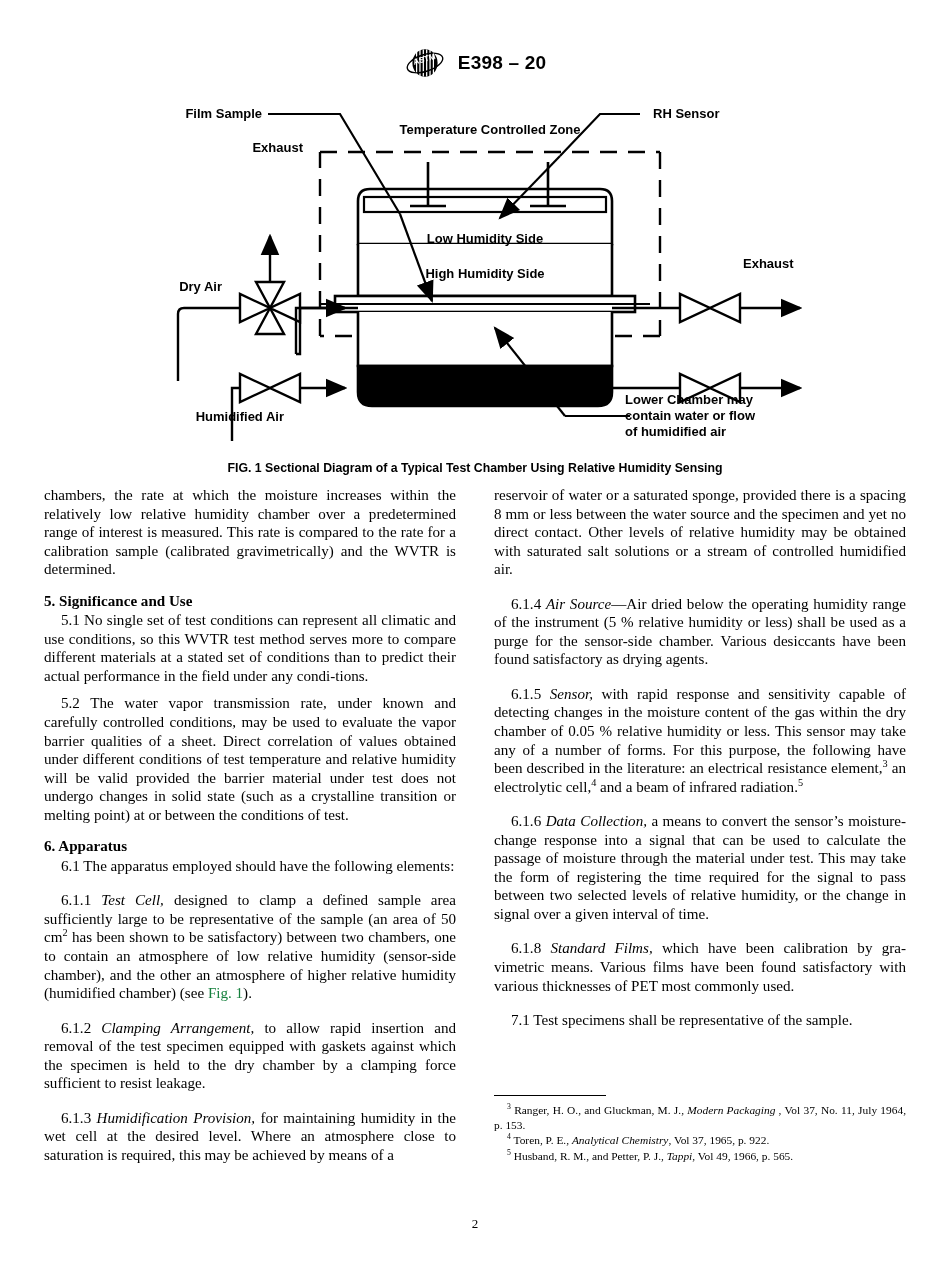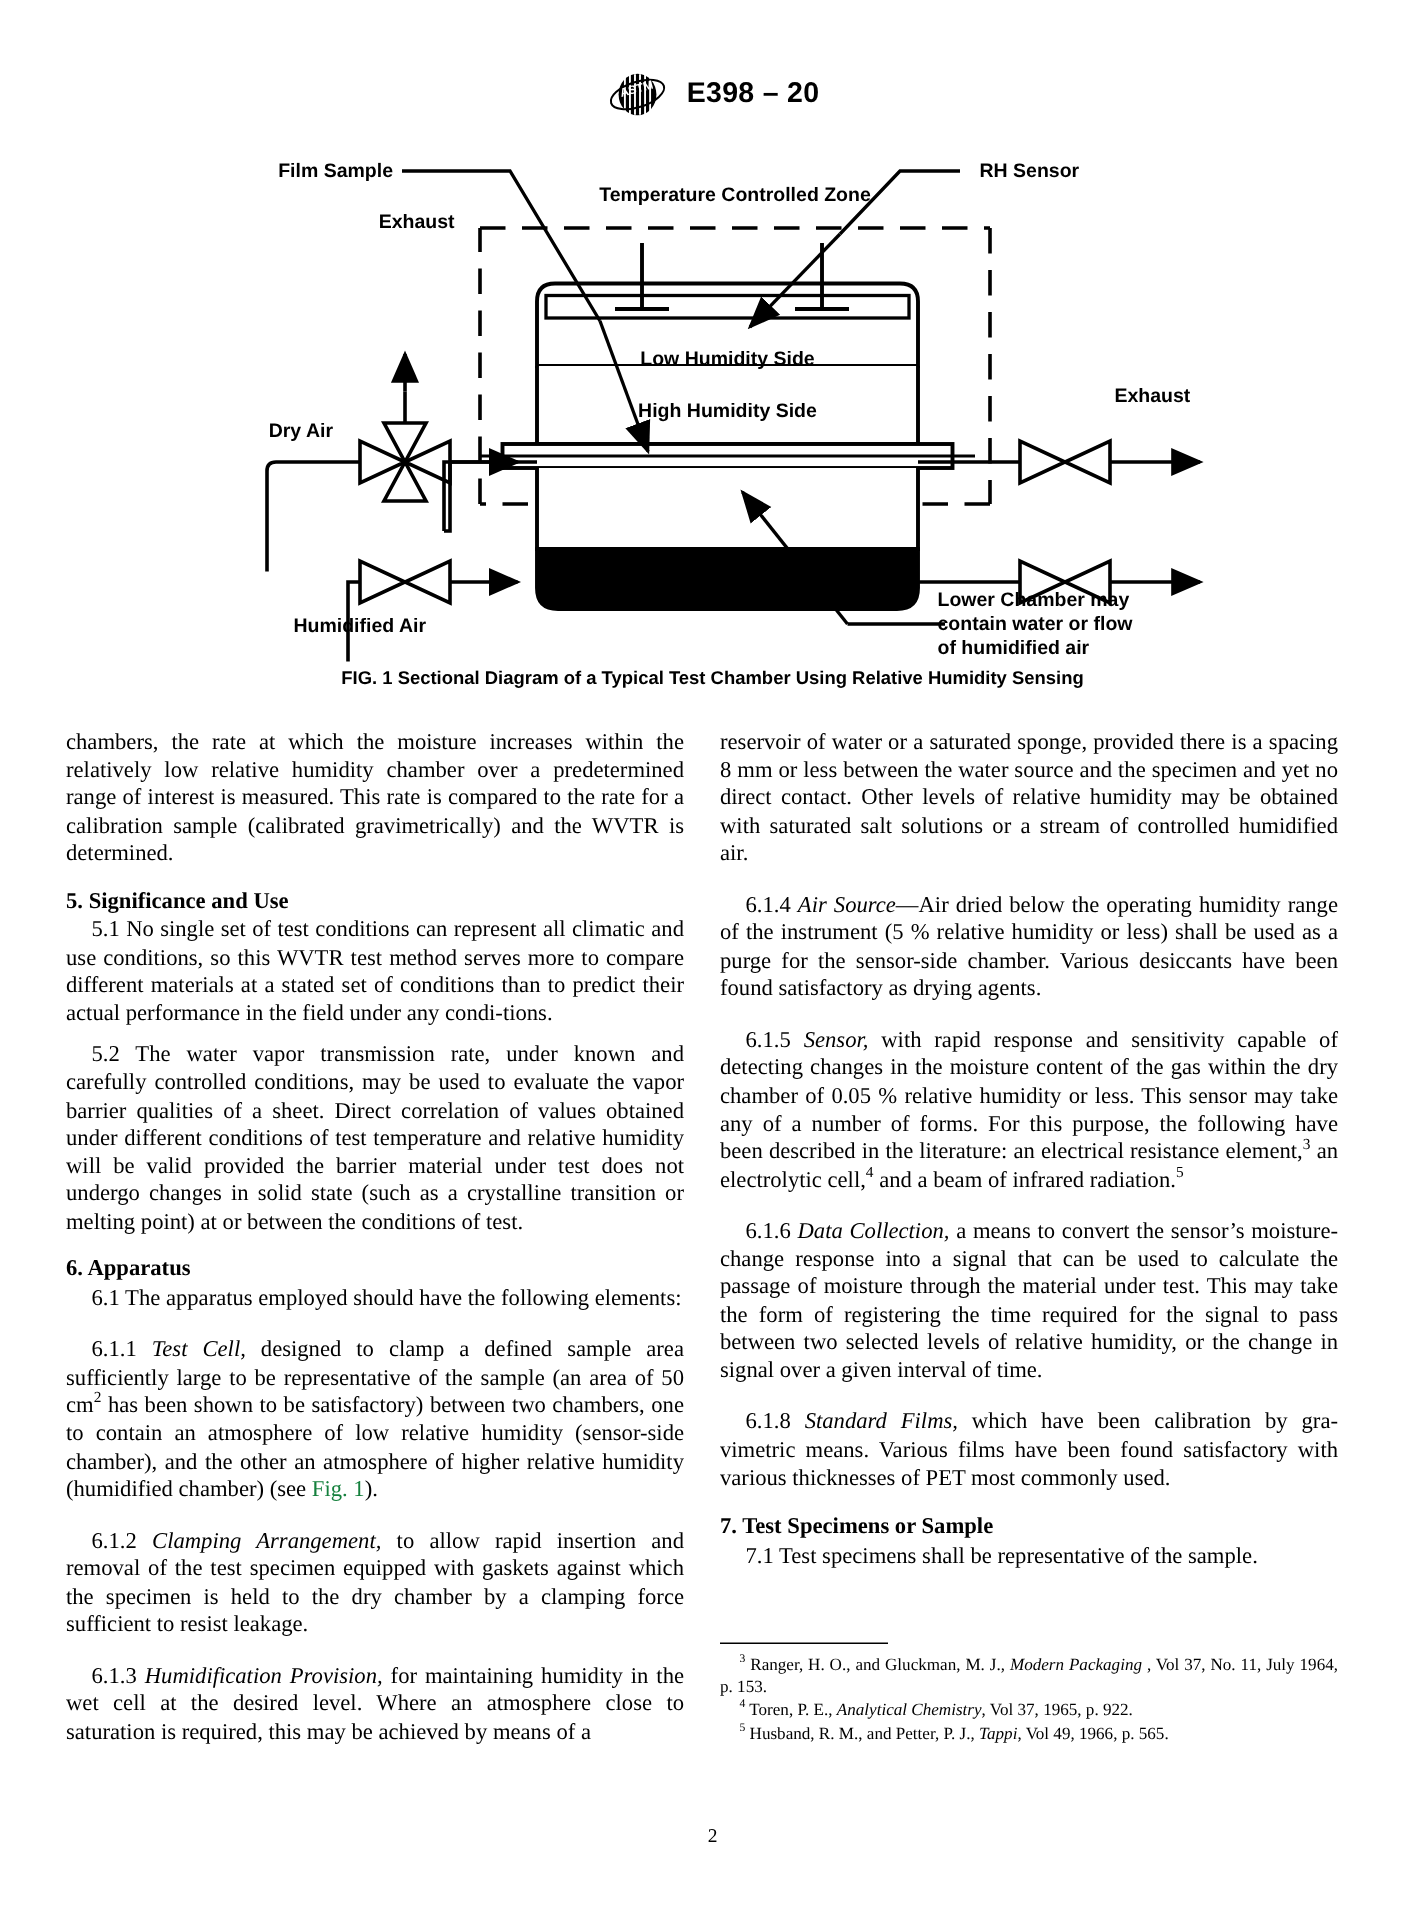--- a/index.html
+++ b/index.html
@@ -44,35 +44,35 @@
     position: absolute;
     top: 96px;
     left: 0;
     width: 950px;
   }
   .figure-svg-wrap {
     width: 950px;
     height: 345px;
   }
   .fig-caption {
-    margin-top: 4px;
+    margin-top: 20px;
     text-align: center;
     font-family: "Liberation Sans", sans-serif;
     font-weight: bold;
     font-size: 12.3px;
   }
 
   
   .body-columns {
     position: absolute;
     top: 486px;
     left: 44px;
     width: 862px;
     display: flex;
-    gap: 24px;
+    gap: 38px;
   }
   .col {
     width: 412px;
     position: relative;
   }
   p.para {
     margin: 0;
     font-size: 15.1px;
     line-height: 18.55px;
     text-align: justify;
@@ -289,21 +289,20 @@
 
     <p class="para indent"><span>6.1.4</span>&nbsp;<span class="it">Air Source</span><span>—Air dried below the operating humidity range of the instrument (5 % relative humidity or less) shall be used as a purge for the sensor-side chamber. Various desiccants have been found satisfactory as drying agents.</span></p>
 
     <p class="para indent"><span>6.1.5</span>&nbsp;<span class="it">Sensor,</span><span> with rapid response and sensitivity capable of detecting changes in the moisture content of the gas within the dry chamber of 0.05 % relative humidity or less. This sensor may take any of a number of forms. For this purpose, the following have been described in the literature: an electrical resistance element,</span><sup>3</sup><span> an electrolytic cell,</span><sup>4</sup><span> and a beam of infrared radiation.</span><sup>5</sup></p>
 
     <p class="para indent"><span>6.1.6</span>&nbsp;<span class="it">Data Collection,</span><span> a means to convert the sensor’s moisture-change response into a signal that can be used to calculate the passage of moisture through the material under test. This may take the form of registering the time required for the signal to pass between two selected levels of relative humidity, or the change in signal over a given interval of time.</span></p>
 
 
     <p class="para indent"><span>6.1.8</span>&nbsp;<span class="it">Standard Films,</span><span> which have been calibration by gra-vimetric means. Various films have been found satisfactory with various thicknesses of PET most commonly used.</span></p>
 
-    <h2 class="section-head tight">7.  Test Specimens or Sample</h2>
 
     <p class="para indent">7.1  Test specimens shall be representative of the sample.</p>
 
     <div class="footnotes">
       <div class="footnote-rule"></div>
       <p class="footnote"><sup>3</sup><span> Ranger, H. O., and Gluckman, M. J., </span><span class="it">Modern Packaging</span><span> , Vol 37, No. 11, July 1964, p. 153.</span></p>
       <p class="footnote"><sup>4</sup><span> Toren, P. E., </span><span class="it">Analytical Chemistry</span><span>, Vol 37, 1965, p. 922.</span></p>
       <p class="footnote"><sup>5</sup><span> Husband, R. M., and Petter, P. J., </span><span class="it">Tappi</span><span>, Vol 49, 1966, p. 565.</span></p>
     </div>
 

